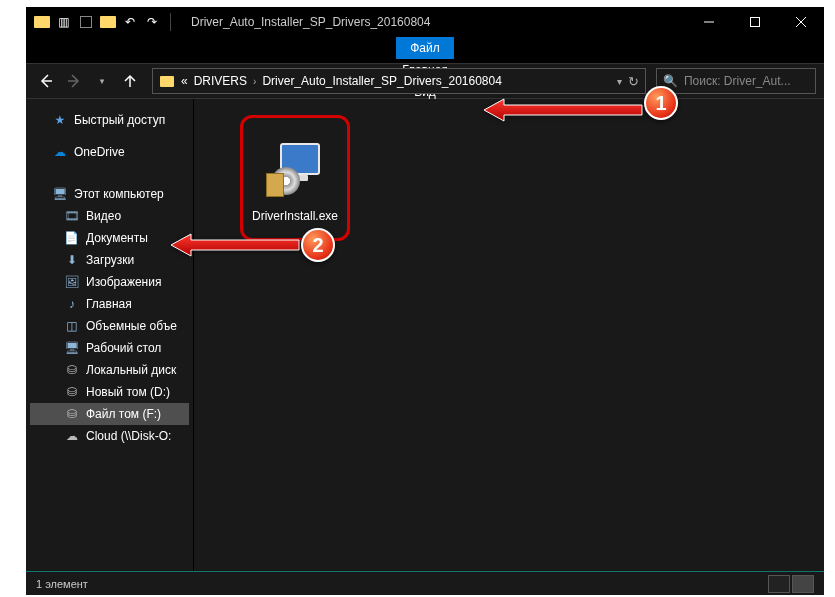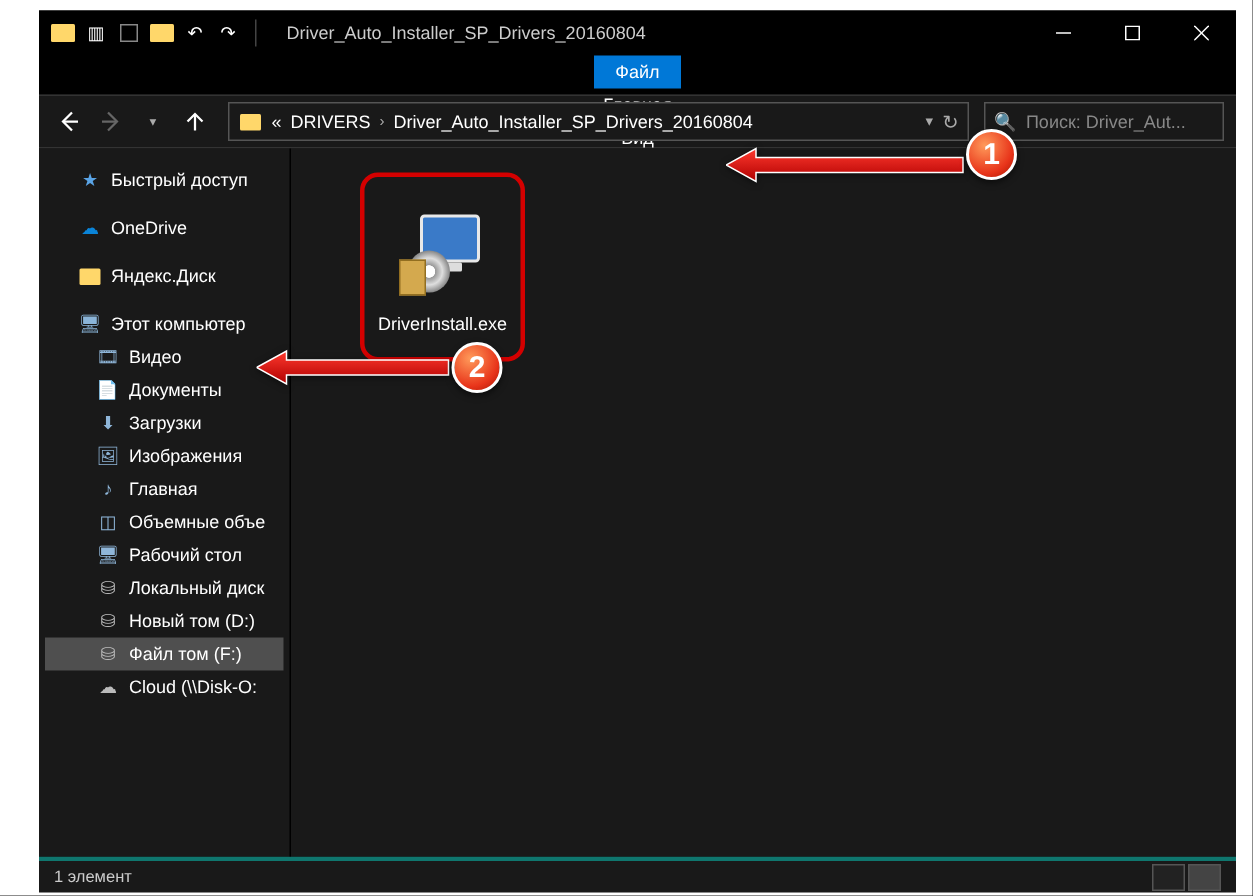--- a/index.html
+++ b/index.html
@@ -32,21 +32,21 @@
 .nav-spacer { height: 10px; }
 .ico { width: 16px; height: 16px; flex-shrink: 0; display: flex; align-items: center; justify-content: center; font-size: 12px; }
 .content { flex: 1; background: #191919; position: relative; }
 .file-tile { position: absolute; left: 26px; top: 16px; width: 110px; height: 126px; border: 3px solid #d40000; border-radius: 12px; display: flex; flex-direction: column; align-items: center; justify-content: center; padding-top: 6px; margin-left: 20px; }
 .file-icon { width: 58px; height: 58px; position: relative; }
 .exe-monitor { position: absolute; right: 4px; top: 4px; width: 40px; height: 32px; background: #3a7ac8; border: 2px solid #e8e8e8; border-radius: 3px; }
 .exe-monitor::after { content: ''; position: absolute; left: 50%; bottom: -8px; transform: translateX(-50%); width: 16px; height: 6px; background: #ddd; border-radius: 1px; }
 .exe-disc { position: absolute; left: 6px; bottom: 2px; width: 28px; height: 28px; border-radius: 50%; background: radial-gradient(circle, #fff 20%, #999 22%, #dedede 45%, #888 70%, #bbb 85%); }
 .exe-box { position: absolute; left: 0; bottom: 0; width: 18px; height: 24px; background: #d4a94e; border: 1px solid #926e20; }
 .file-label { color: #fff; font-size: 12px; margin-top: 12px; text-align: center; }
-.statusbar { height: 24px; background: #191919; border-top: 3px solid #0f766e; display: flex; align-items: center; padding: 0 10px; color: #ccc; font-size: 11px; }
+.statusbar { height: 24px; background: #191919; border-top: 1px solid #0f766e; display: flex; align-items: center; padding: 0 10px; color: #ccc; font-size: 11px; }
 .status-right { margin-left: auto; display: flex; gap: 2px; }
 .view-btn { width: 22px; height: 18px; border: 1px solid #555; background: #222; }
 .view-btn.active { background: #444; }
 .annot { position: absolute; pointer-events: none; }
 .badge { width: 34px; height: 34px; border-radius: 50%; background: radial-gradient(circle at 35% 30%, #ff9a5a, #e8341a 65%, #a51400); border: 2px solid #fff; box-shadow: 0 2px 4px rgba(0,0,0,.5); color: #fff; font-weight: bold; font-size: 20px; display: flex; align-items: center; justify-content: center; font-family: Georgia, serif; }
 .arrow-svg { filter: drop-shadow(0 1px 2px rgba(0,0,0,.5)); }
 .qat-folder { width: 16px; height: 12px; background: #ffd76a; border-radius: 1px; }
 .checkbox-placeholder { width: 12px; height: 12px; border: 1px solid #888; }
 .nav-sep { width: 1px; height: 18px; background: #444; margin: 0 4px; }
 </style>
@@ -144,26 +144,20 @@
       <div class="nav-item indent1">
           <span class="ico" style="color:#5aa4e6">★</span>
           <span>Быстрый доступ</span>
         </div>
       <div class="nav-spacer"></div>
       <div class="nav-item indent1">
           <span class="ico" style="color:#0a84d8">☁</span>
           <span>OneDrive</span>
         </div>
       <div class="nav-spacer"></div>
-      <div class="nav-item indent1">
-          <span class="ico">
-            <span class="qat-folder" style="width:14px;height:11px"></span>
-          </span>
-          <span>Яндекс.Диск</span>
-        </div>
       <div class="nav-spacer"></div>
       <div class="nav-item indent1">
           <span class="ico" style="color:#8ab4d8">🖥</span>
           <span>Этот компьютер</span>
         </div>
       <div class="nav-item indent2">
           <span class="ico" style="color:#8fb6d9">🎞</span>
           <span>Видео</span>
         </div>
       <div class="nav-item indent2">

